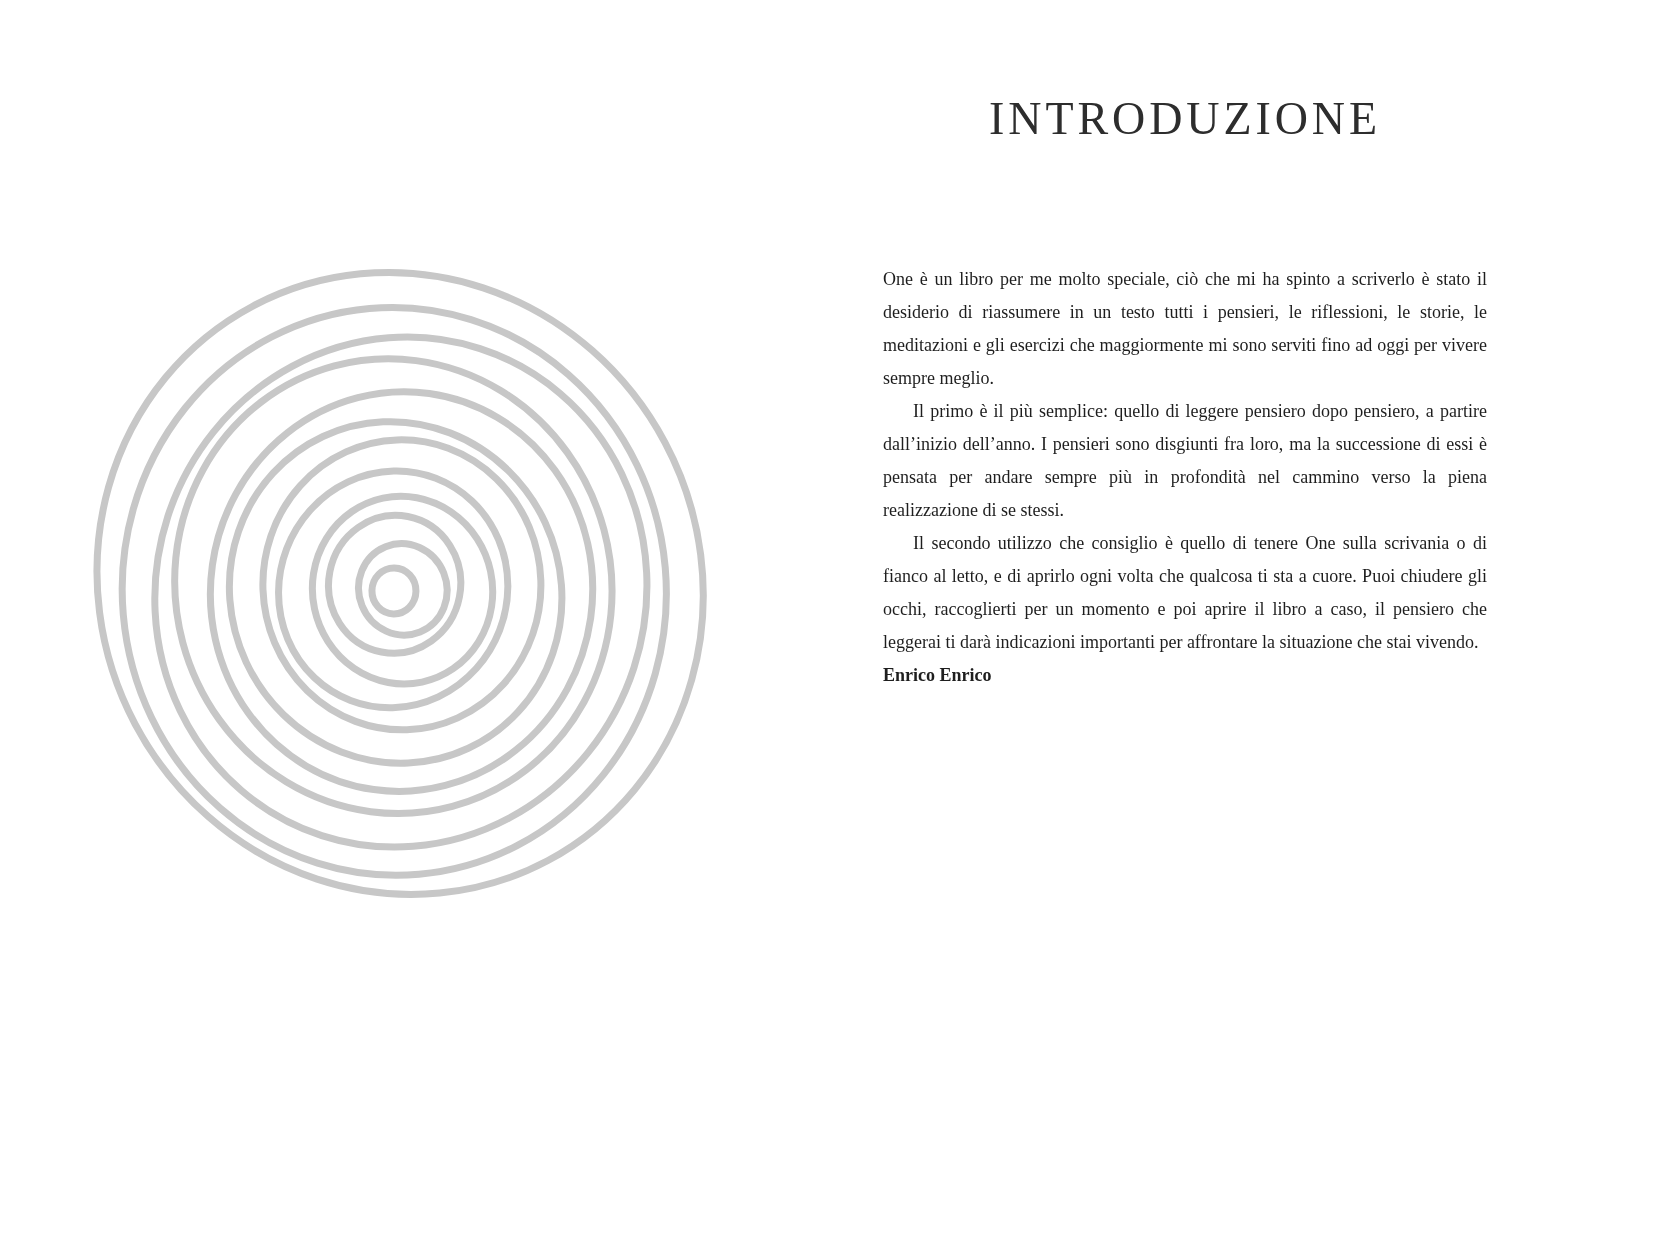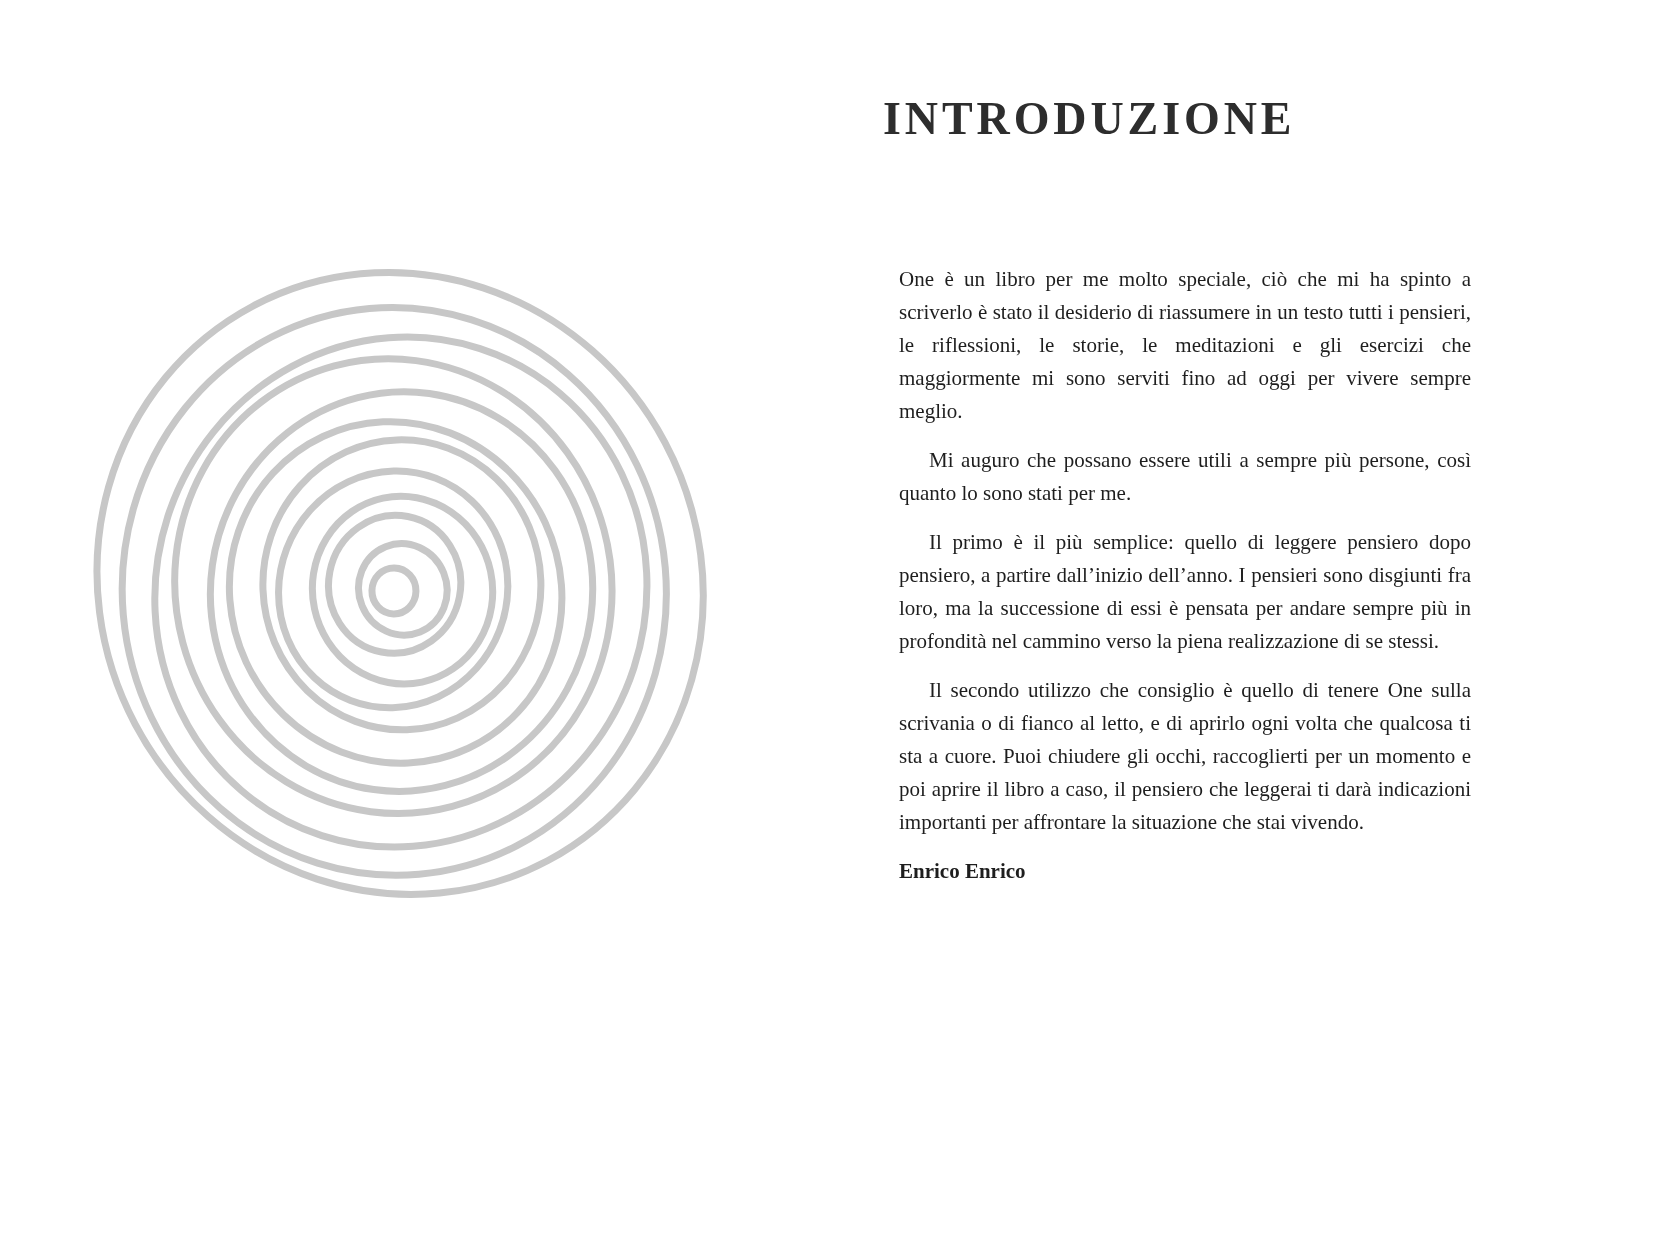--- a/index.html
+++ b/index.html
@@ -36,29 +36,30 @@
   }
   .text-col {
     position: absolute;
     left: 56px;   
     top: 92px;
     width: 604px;
   }
   .page-title {
     font-family: "Liberation Serif", serif;
     font-size: 46px;
-    font-weight: 700;
+    font-weight: 400;
     letter-spacing: 0.085em;
+    text-align: center;
     color: #2d2d2d;
     margin: 0 0 118px 0;
     white-space: nowrap;
   }
   .text-col p {
-    margin: 16px;
-    font-size: 21px;
+    margin: 0;
+    font-size: 18px;
     line-height: 33px;
     text-align: justify;
     color: #1e1e1e;
   }
   .indent { text-indent: 30px; }
   .gap { margin-top: 33px; }
   .signature {
     margin-top: 33px;
     font-weight: bold;
     font-size: 21.5px;
@@ -86,21 +87,20 @@
       </svg>
   </div>
 </div>
 
 <div class="right-page">
   <div class="text-col">
     <h1 class="page-title">INTRODUZIONE</h1>
 
     <p>One è un libro per me molto speciale, ciò che mi ha spinto a scriverlo è stato il desiderio di riassumere in un testo tutti i pensieri, le riflessioni, le storie, le meditazioni e gli esercizi che maggiormente mi sono serviti fino ad oggi per vivere sempre meglio.</p>
 
-    <p class="indent">Mi auguro che possano essere utili a sempre più persone, così quanto lo sono stati per me.</p>
 
 
     <p class="indent">Il primo è il più semplice: quello di leggere pensiero dopo pensiero, a partire dall’inizio dell’anno. I pensieri sono disgiunti fra loro, ma la successione di essi è pensata per andare sempre più in profondità nel cammino verso la piena realizzazione di se stessi.</p>
 
     <p class="gap indent">Il secondo utilizzo che consiglio è quello di tenere One sulla scrivania o di fianco al letto, e di aprirlo ogni volta che qualcosa ti sta a cuore. Puoi chiudere gli occhi, raccoglierti per un momento e poi aprire il libro a caso, il pensiero che leggerai ti darà indicazioni importanti per affrontare la situazione che stai vivendo.</p>
 
     <p class="signature">Enrico Enrico</p>
   </div>
 </div>
 

